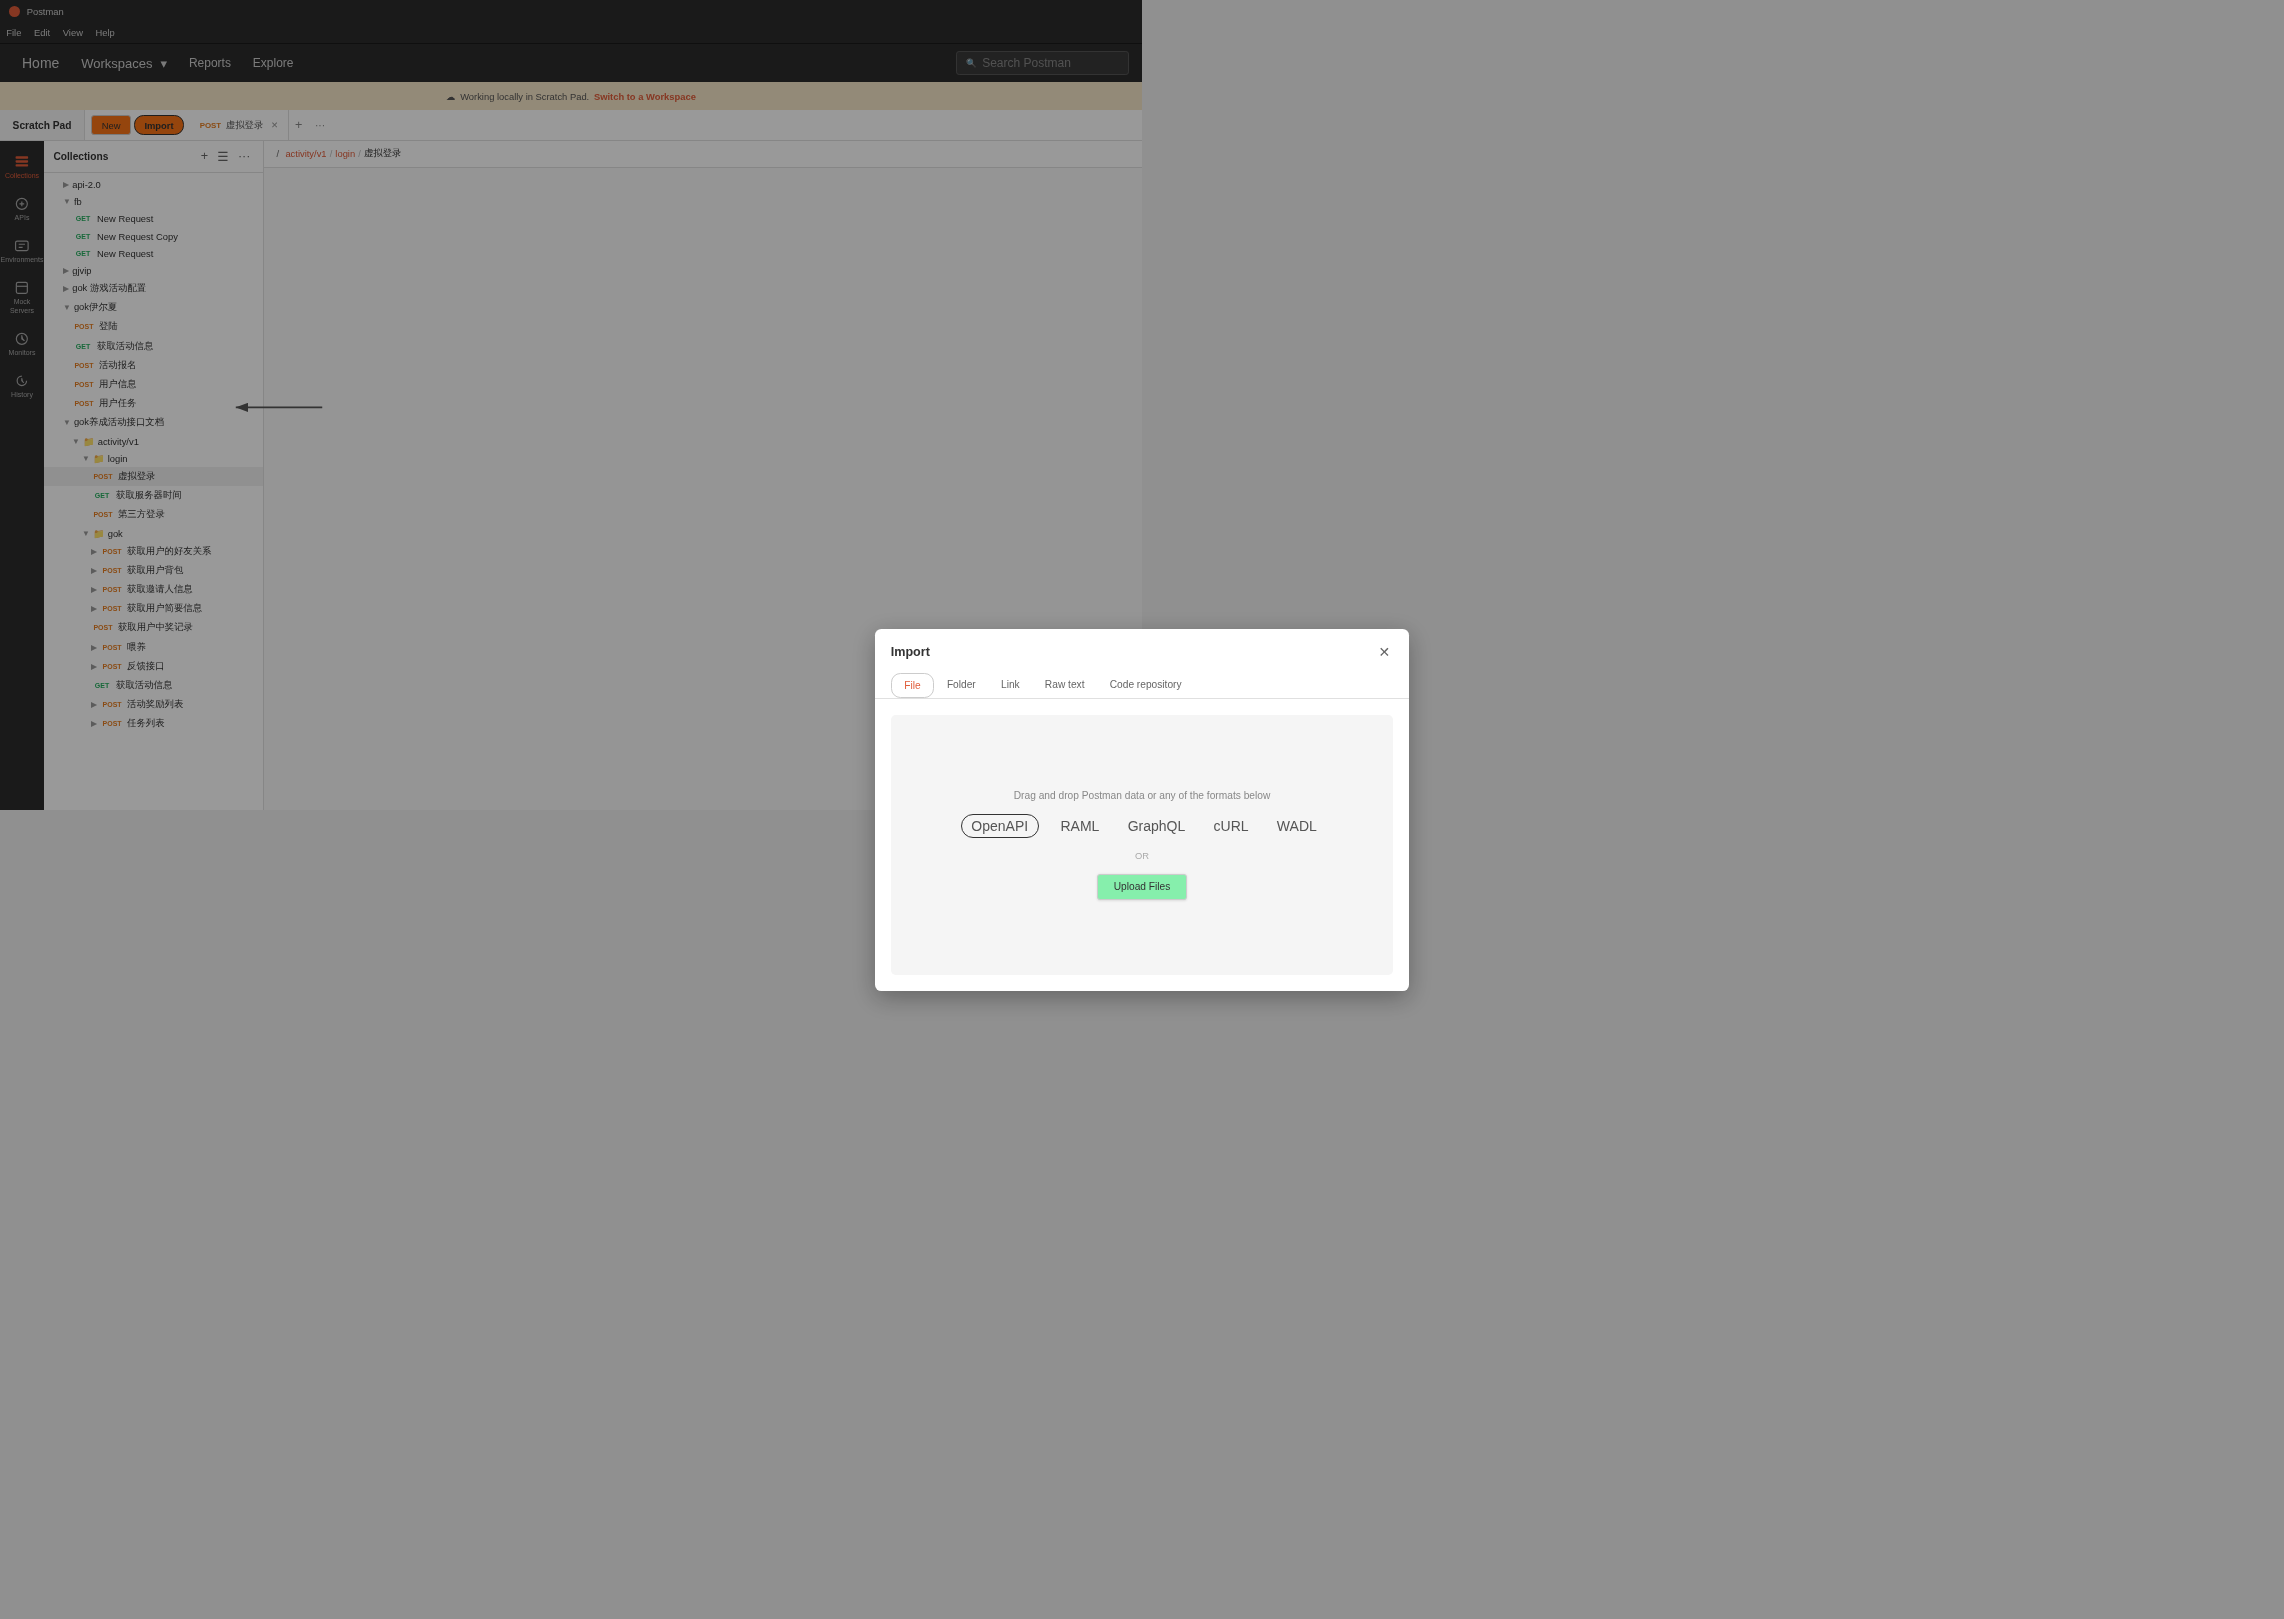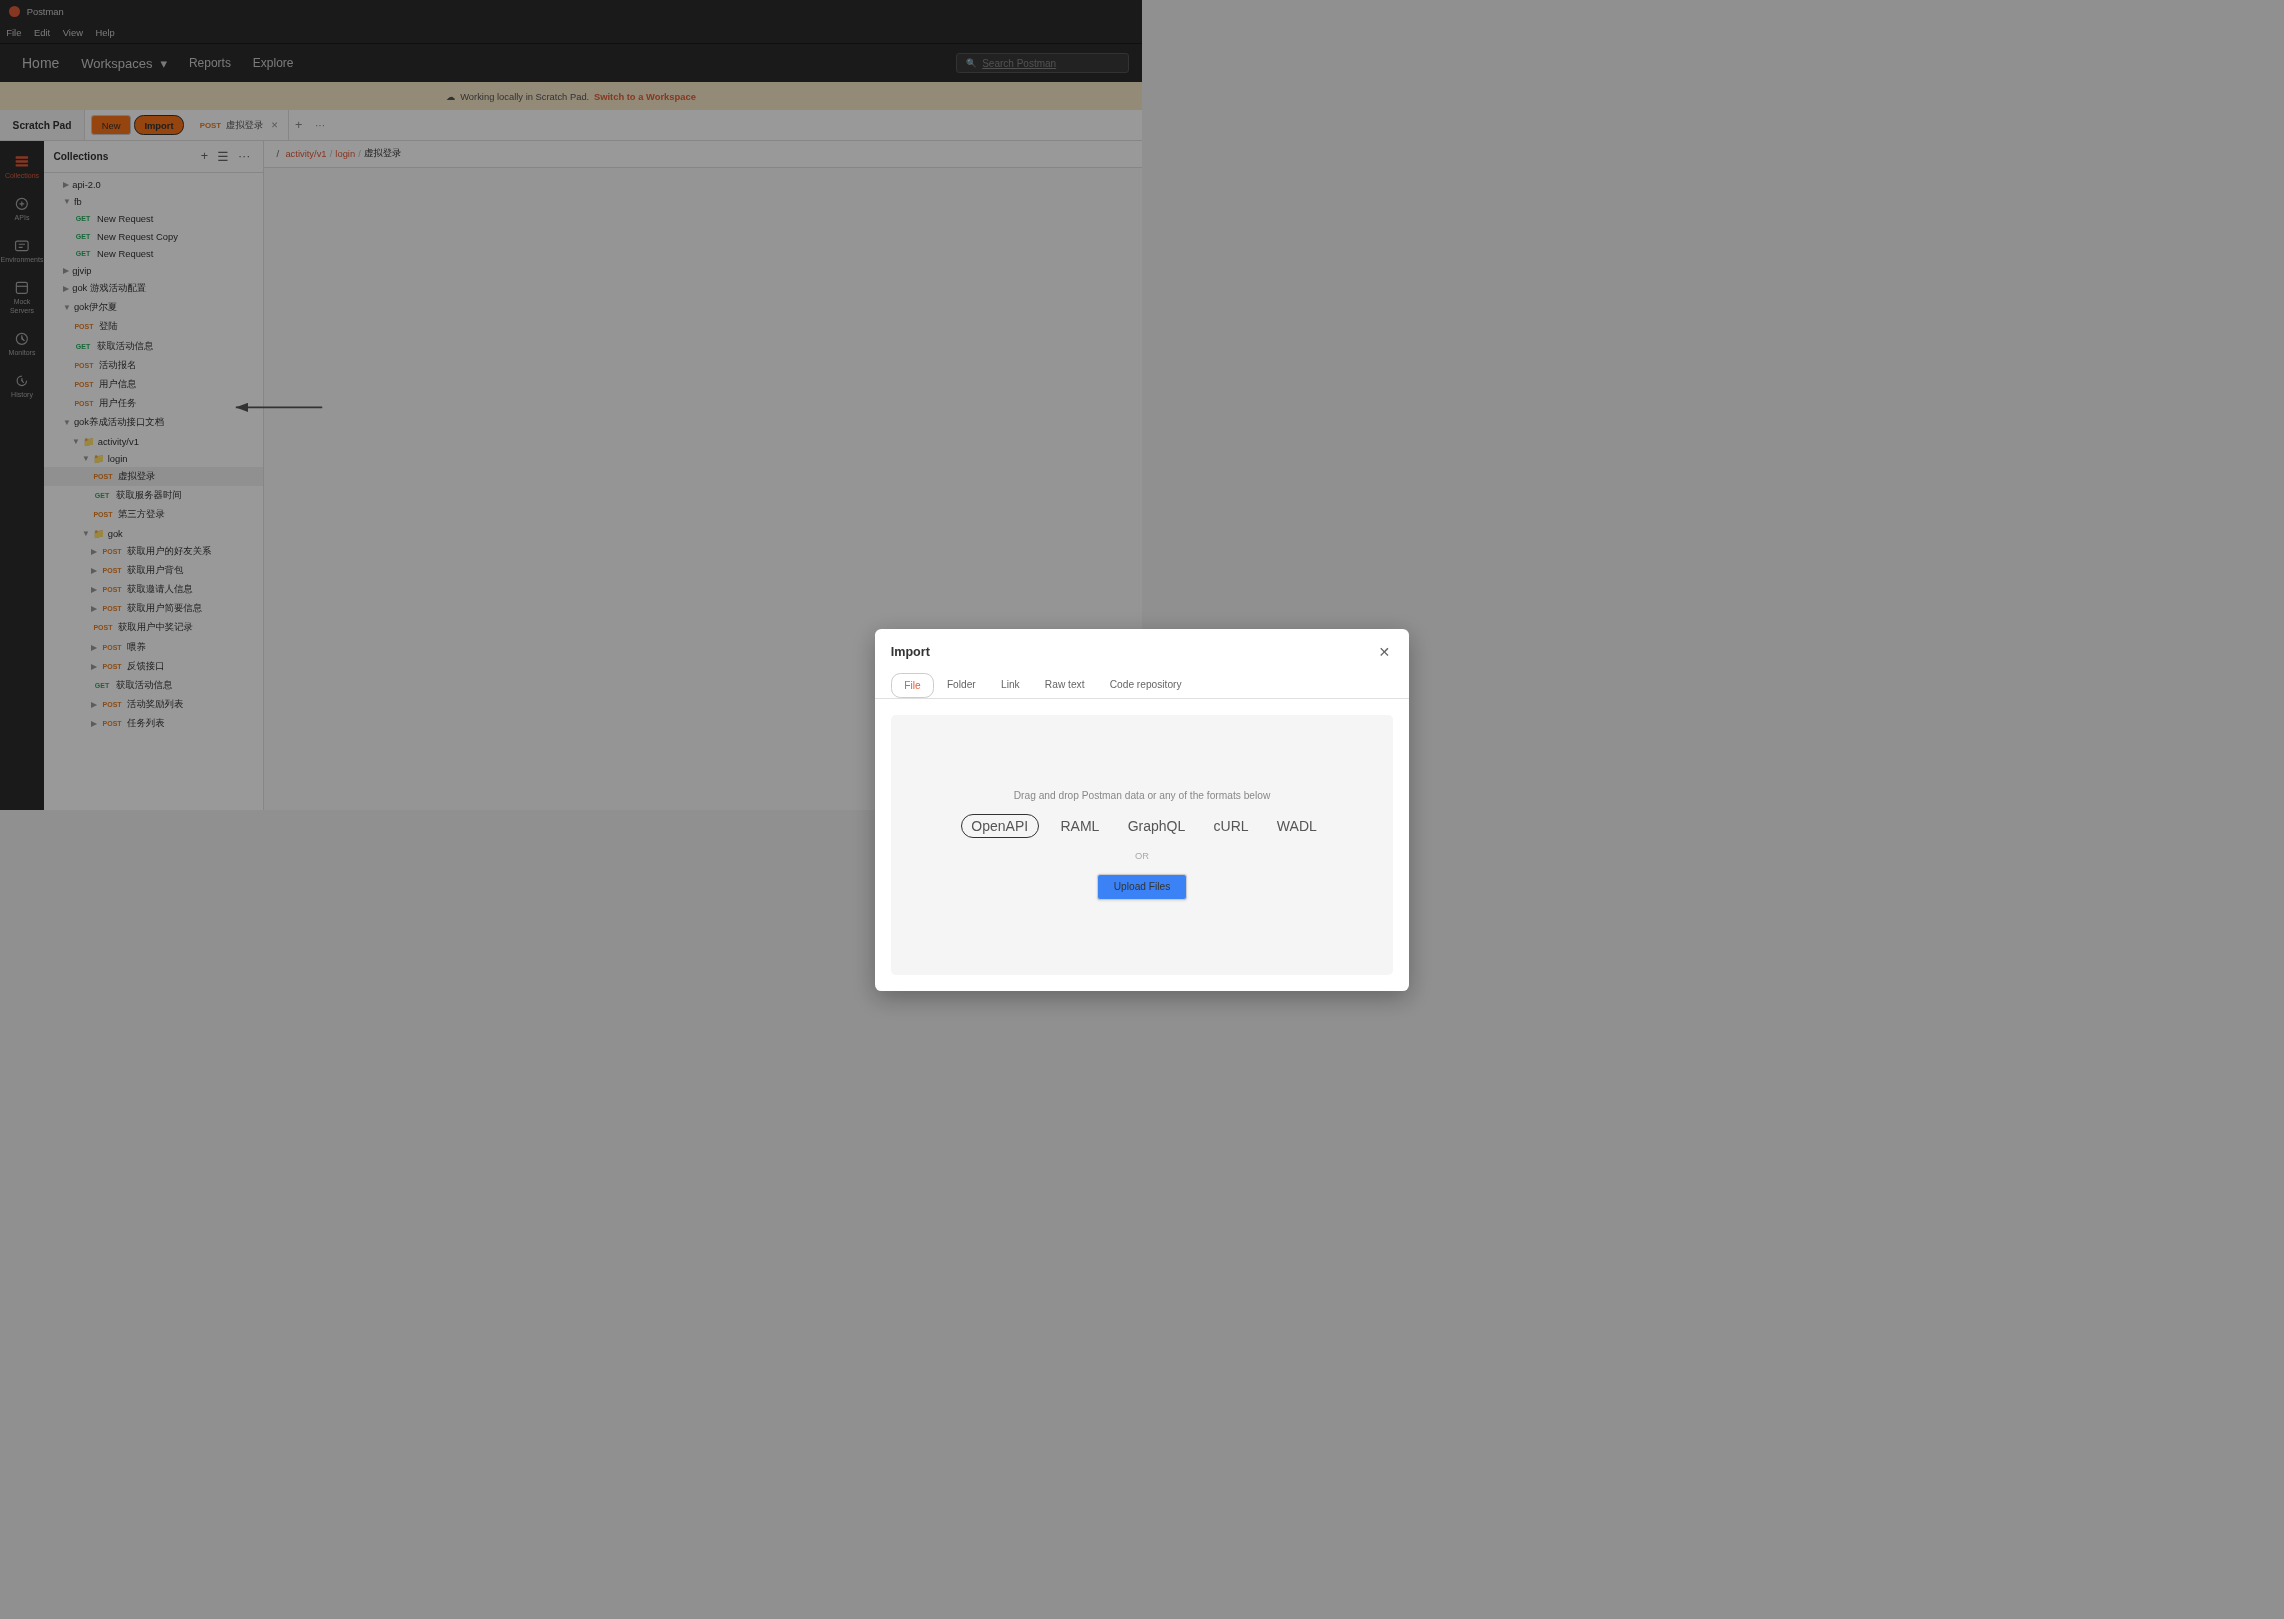--- a/index.html
+++ b/index.html
@@ -379,21 +379,21 @@
       border-radius: 12.6px;
       font-weight: 500;
       padding: 3.1px 9.4px;
     }
     .or-divider {
       color: #aaa;
       font-size: 9.4px;
       text-align: center;
     }
     .upload-btn {
-      background: #3b82f6;
+      background: #86efac;
       border: 0.8px solid #ccc;
       border-radius: 3.1px;
       padding: 6.3px 15.7px;
       font-size: 10.2px;
       color: #333;
       cursor: pointer;
       box-shadow: 0 0.8px 2.4px rgba(0,0,0,0.1);
     }
 
     
@@ -427,21 +427,21 @@
   <div class="nav-home">Home</div>
   <div class="nav-workspaces">
     <span>Workspaces</span>
     <span>▾</span>
   </div>
   <div class="nav-reports">Reports</div>
   <div class="nav-explore">Explore</div>
   <div class="nav-spacer"></div>
   <div class="search-bar">
     <span class="search-icon-small">🔍</span>
-    <span style="color:#888; font-size:10px;text-decoration:underline;">Search Postman</span>
+    <span style="color:#888; font-size:12px;">Search Postman</span>
   </div>
 </div>
 
 <div class="scratch-banner">
   <span>☁</span>
   <span>Working locally in Scratch Pad.</span>
   <a>Switch to a Workspace</a>
 </div>
 
 <div class="tabs-bar">

